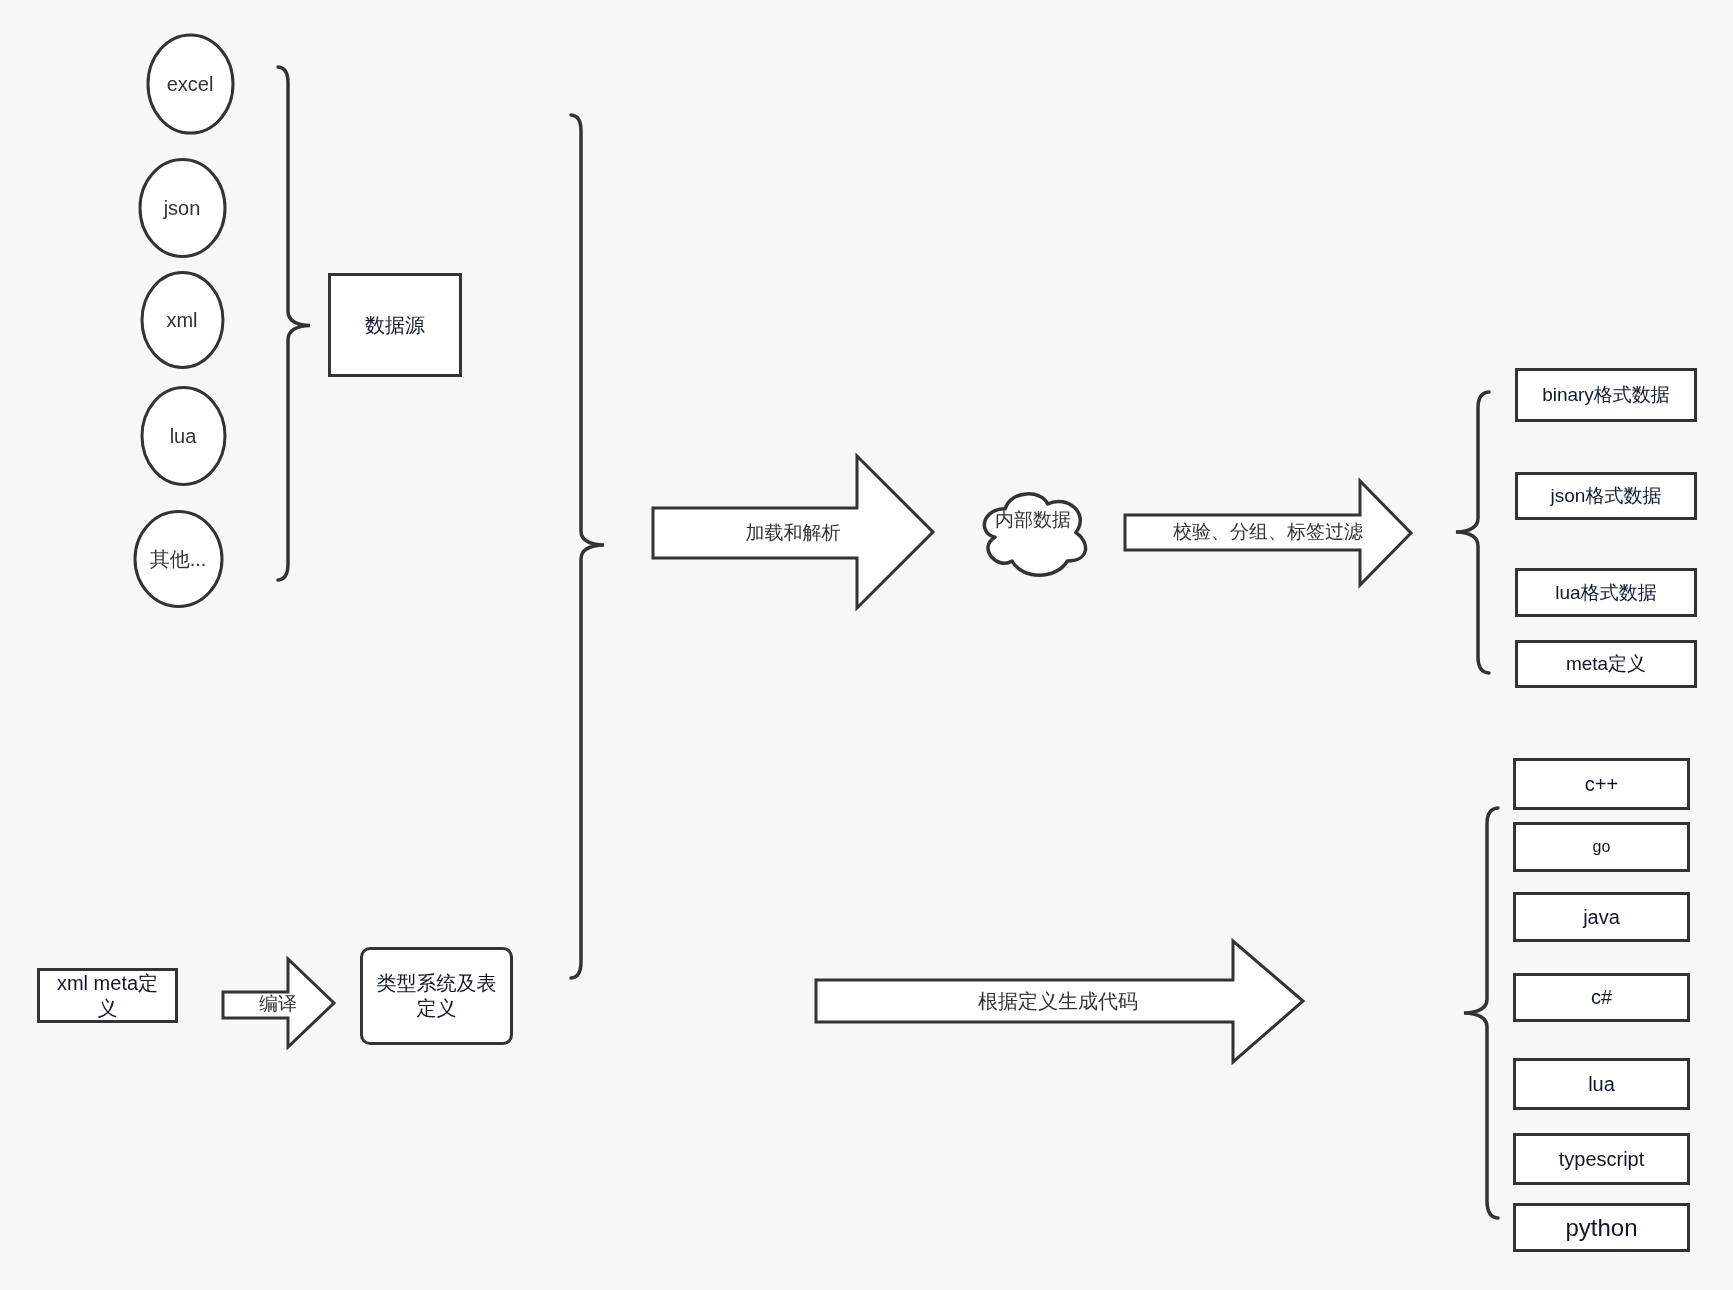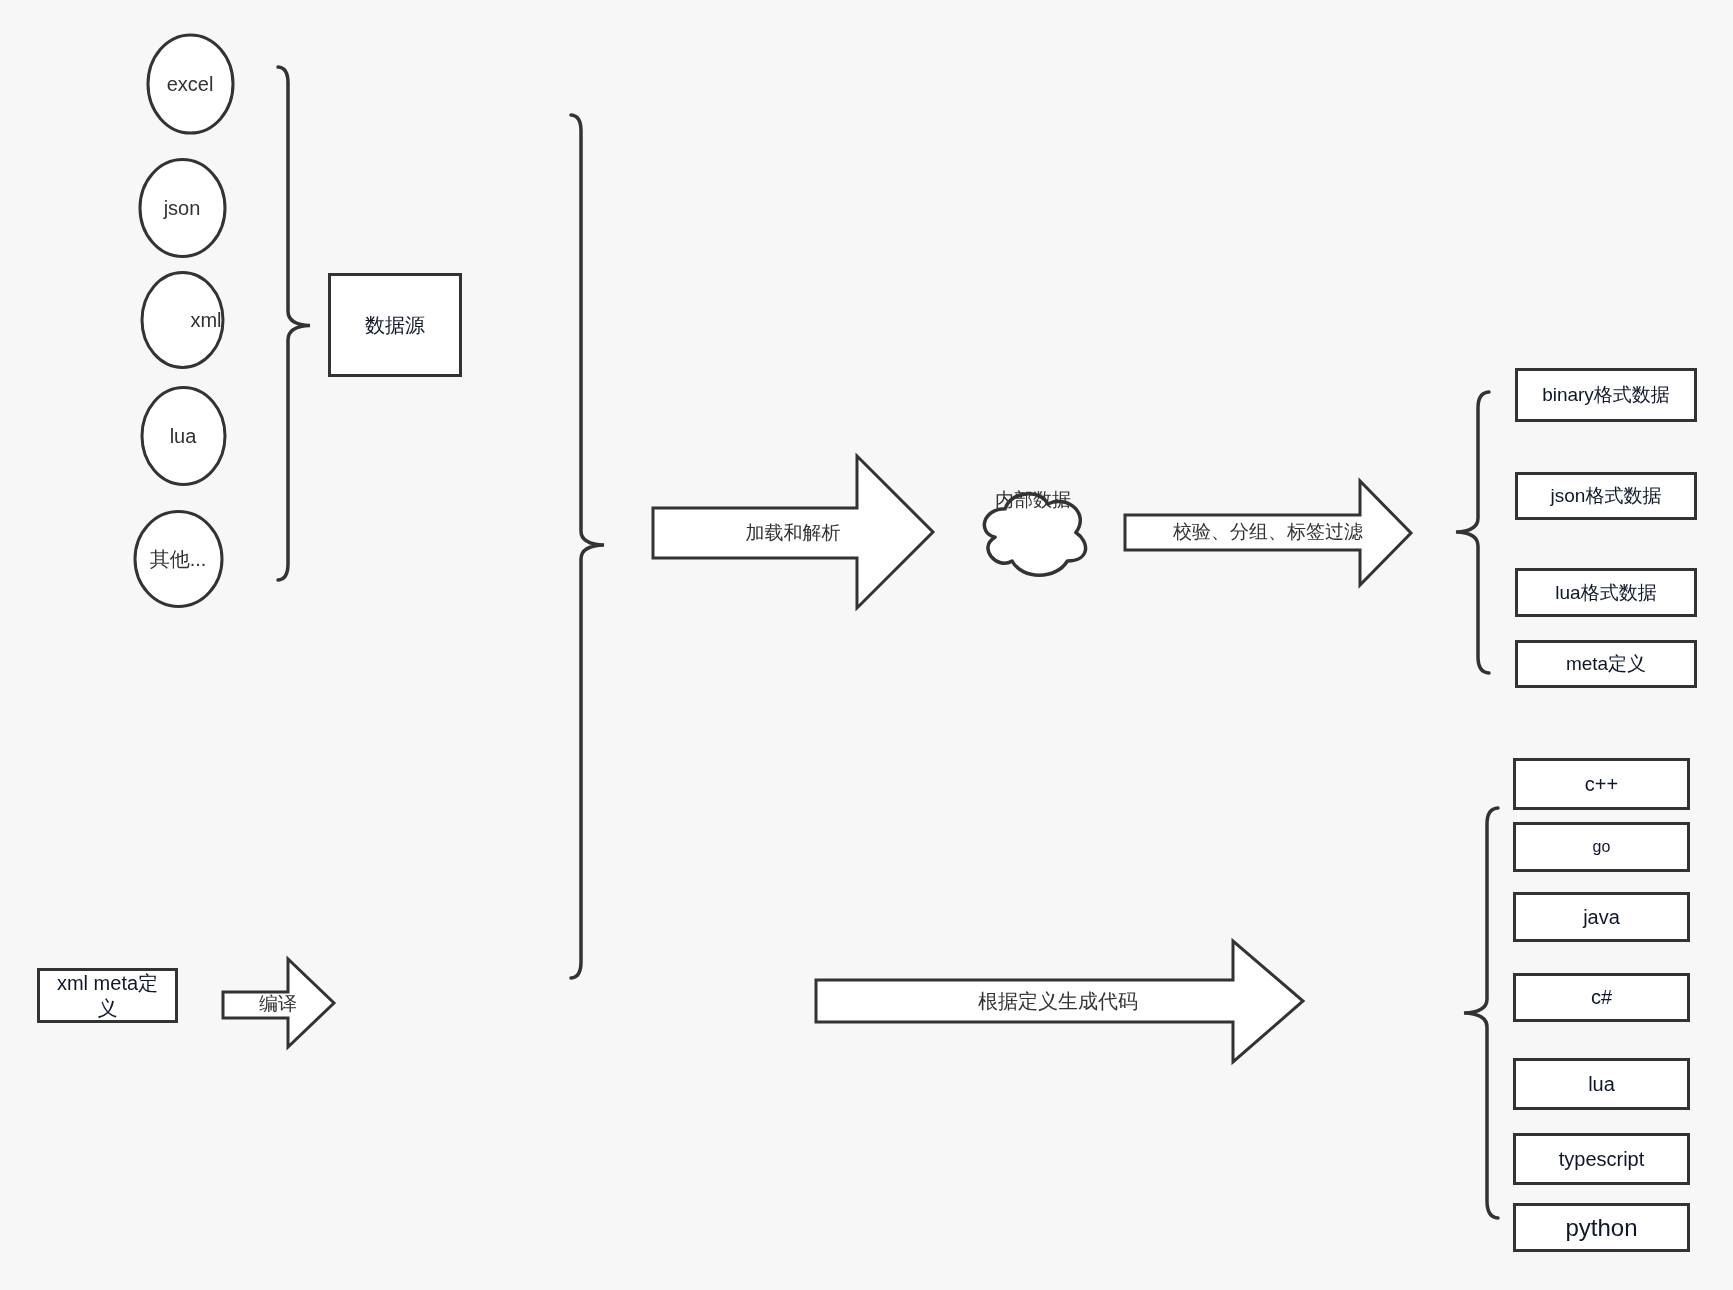--- a/index.html
+++ b/index.html
@@ -84,50 +84,53 @@
              C 982.65 508.75 977 532.5 995.08 537.25
              C 977 547.7 997.34 570.5 1012.03 561
              C 1022.2 580 1056.1 580 1067.4 561
              C 1090 561 1090 542 1075.87 532.5
              C 1090 513.5 1067.4 494.5 1047.62 504
              C 1041.97 489.75 1010.9 489.75 1005.25 508.75 Z" fill="#ffffff" stroke="#333333" stroke-width="3.5" stroke-linejoin="round"></path>
   </svg>
 
   <div class="lbl" style="left:190px;top:84px;">excel</div>
   <div class="lbl" style="left:182px;top:208px;">json</div>
-  <div class="lbl" style="left:182px;top:320px;margin-left:24px;">xml</div>
+  <div class="lbl" style="left:182px;top:320px;">xml</div>
   <div class="lbl" style="left:183px;top:436px;">lua</div>
   <div class="lbl" style="left:178px;top:559px;">其他...</div>
 
   <div class="box" style="left:328px;top:273px;width:134px;height:104px;font-size:20px;">
     <span>数据源</span>
   </div>
 
   <div class="lbl small" style="left:793px;top:533px;">加载和解析</div>
   <div class="lbl small" style="left:1268px;top:532px;">校验、分组、标签过滤</div>
   <div class="lbl small" style="left:278px;top:1004px;">编译</div>
   <div class="lbl" style="left:1058px;top:1001px;">根据定义生成代码</div>
 
-  <div class="lbl small" style="left:1033px;top:500px;">内部数据</div>
+  <div class="lbl small" style="left:1033px;top:520px;">内部数据</div>
 
   <div class="box" style="left:1515px;top:368px;width:182px;height:54px;align-items:center;">
     <span>binary格式数据</span>
   </div>
   <div class="box" style="left:1515px;top:472px;width:182px;height:48px;">
     <span>json格式数据</span>
   </div>
   <div class="box" style="left:1515px;top:568px;width:182px;height:49px;">
     <span>lua格式数据</span>
   </div>
   <div class="box" style="left:1515px;top:640px;width:182px;height:48px;">
     <span>meta定义</span>
   </div>
 
   <div class="box" style="left:37px;top:968px;width:141px;height:55px;font-size:20px;">
     <span class="wrap" style="width:112px;">xml meta定义</span>
+  </div>
+  <div class="box rounded" style="left:360px;top:947px;width:153px;height:98px;font-size:20px;">
+    <span class="wrap" style="width:122px;">类型系统及表定义</span>
   </div>
 
   <div class="box" style="left:1513px;top:758px;width:177px;height:52px;font-size:20px;">
     <span>c++</span>
   </div>
   <div class="box" style="left:1513px;top:822px;width:177px;height:50px;font-size:16px;">
     <span>go</span>
   </div>
   <div class="box" style="left:1513px;top:892px;width:177px;height:50px;font-size:20px;">
     <span>java</span>

